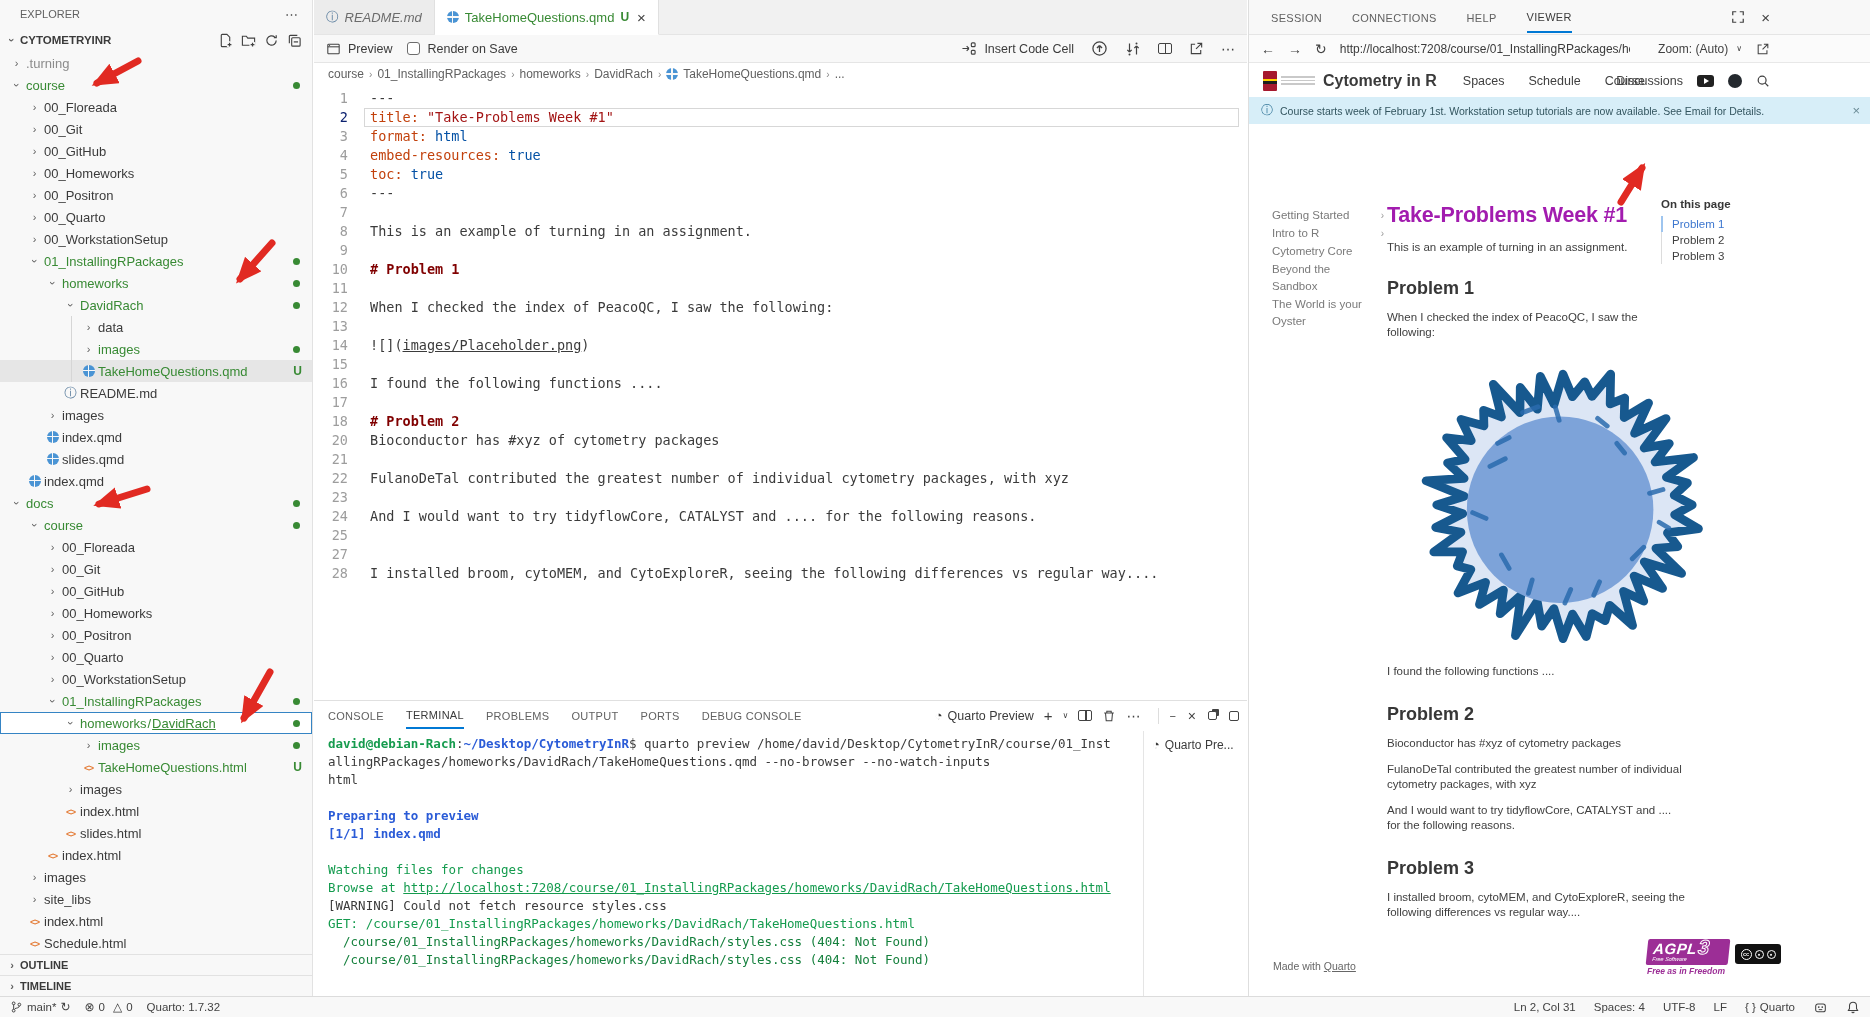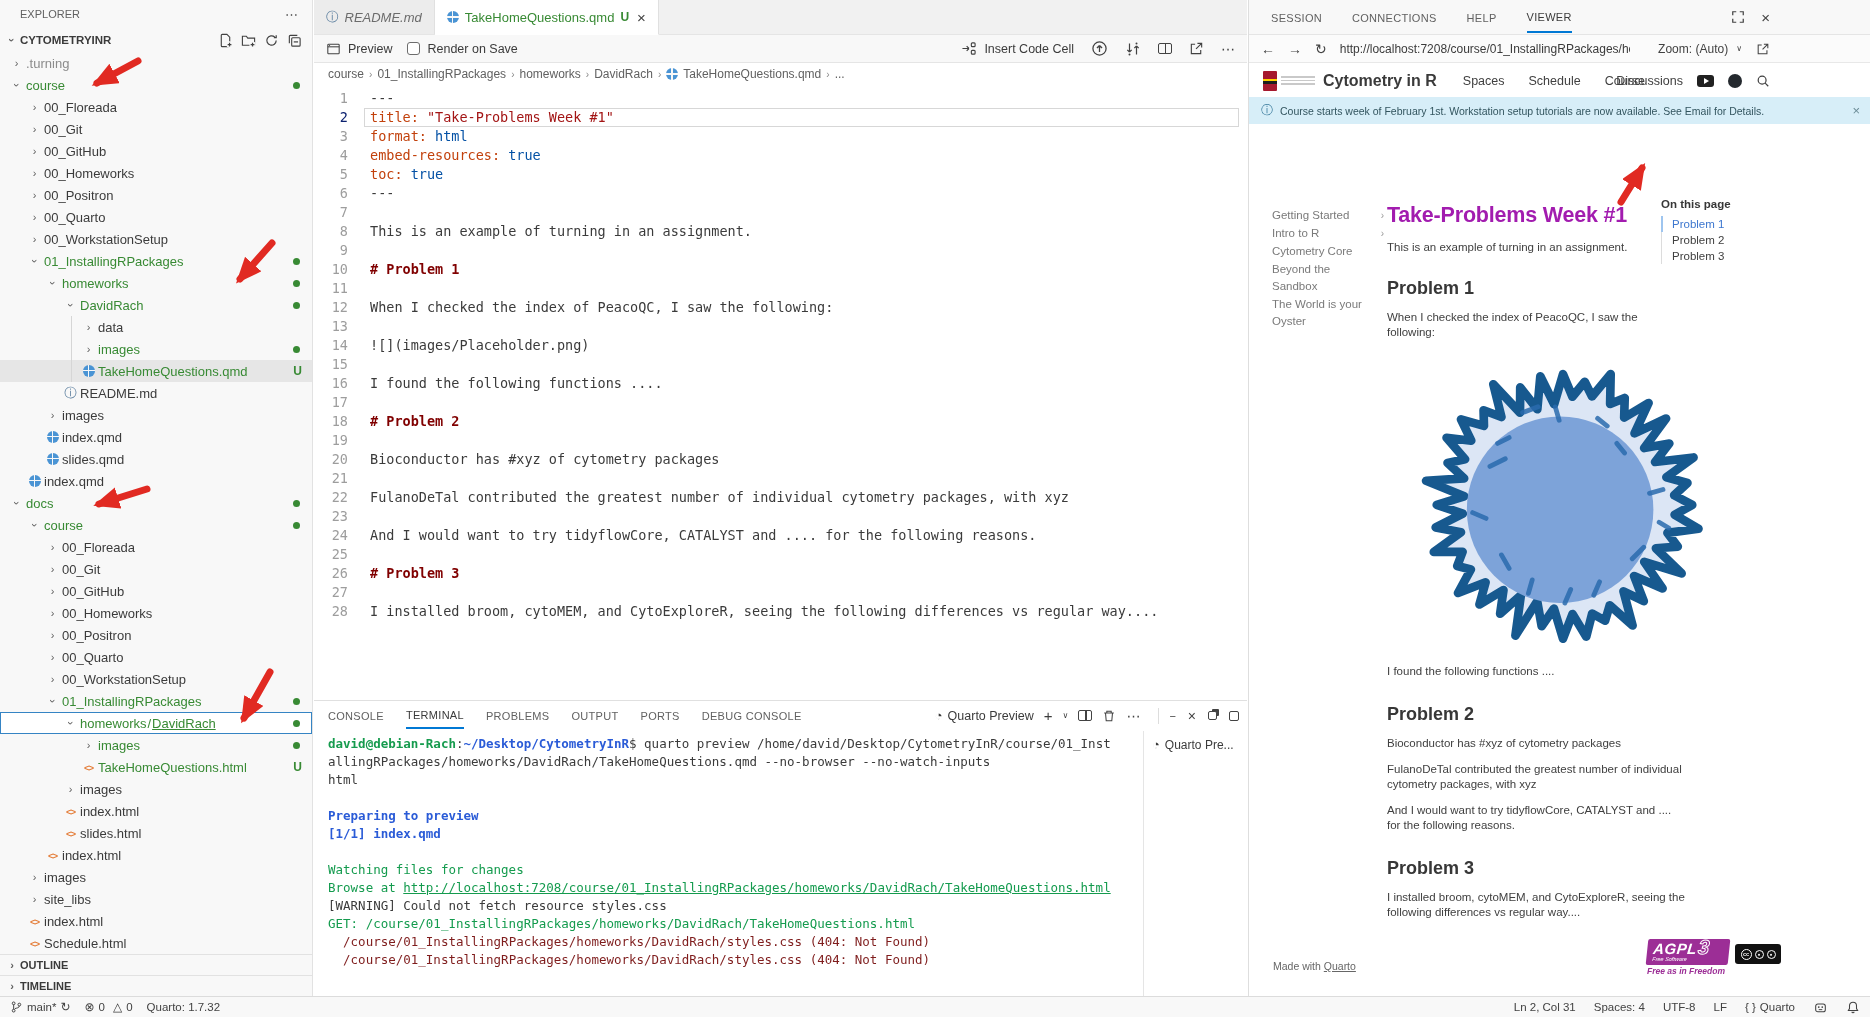--- a/index.html
+++ b/index.html
@@ -58,40 +58,40 @@
   .code{position:absolute;top:86px;left:0;right:0;height:613px;overflow:hidden;font-family:"DejaVu Sans Mono",monospace;font-size:13.5px;line-height:19px;padding-top:3px;}
   .cline{display:flex;}
   .gut{flex:0 0 50px;text-align:right;padding-right:16px;color:#9d9d9d;user-select:none;}
   .cline.active .gut{color:#0b216f;}
   .ctext{flex:1;white-space:pre;padding-left:6px;margin-right:8px;}
   .cline.active .ctext{outline:1px solid #d7d7d7;outline-offset:-1px;}
   .c-k{color:#c2410c;}
   .c-s{color:#a31515;}
   .c-v{color:#0451a5;}
   .c-h{color:#800000;font-weight:bold;}
-  .c-lk{color:#3b3b3b;}
+  .c-lk{color:#3b3b3b;text-decoration:underline;}
   .c-d{color:#3b3b3b;}
 
   
   .panel{position:absolute;left:0;right:0;top:700px;bottom:0;border-top:1px solid #e0e0e0;background:#fff;}
   .panel-head{height:29px;display:flex;align-items:center;padding:0 8px 0 14px;font-size:11px;color:#616161;}
   .ptab{margin-right:22px;padding:7px 0 6px;letter-spacing:.3px;cursor:pointer;}
   .ptab.active{color:#3b3b3b;border-bottom:2px solid #0078d4;}
   .panel-actions{margin-left:auto;display:flex;align-items:center;gap:10px;color:#3b3b3b;}
   .panel-actions .qlabel{display:flex;align-items:center;gap:5px;font-size:12.5px;}
   .pie{font-size:13px;color:#3b3b3b;}
   .winctl{display:flex;align-items:center;gap:12px;margin-left:8px;padding-left:10px;border-left:1px solid #ddd;color:#424242;}
   .ico-sq{width:10px;height:10px;border:1.2px solid #424242;border-radius:2px;}
   .ico-restore{width:9px;height:9px;border:1.2px solid #424242;border-radius:2px;position:relative;background:#fff;box-shadow:3px -3px 0 -1px #424242;}
   .term{position:absolute;left:14px;top:34px;width:788px;bottom:6px;font-family:"DejaVu Sans Mono",monospace;font-size:12.5px;line-height:18px;white-space:pre-wrap;word-break:break-all;overflow:hidden;}
   .t-tp{color:#169b4e;font-weight:bold;}
   .t-tb{color:#2a5bd7;font-weight:bold;}
   .t-tg{color:#149b4e;}
   .t-tgu{color:#149b4e;text-decoration:underline;}
-  .t-tr{color:#7f1d1d;}
+  .t-tr{color:#15803d;}
   .t-td{color:#3b3b3b;}
   .term-list{position:absolute;right:0;top:30px;bottom:0;width:104px;border-left:1px solid #e5e5e5;padding:6px 4px 0 8px;font-size:12px;color:#3b3b3b;}
   .term-item{display:flex;align-items:center;gap:5px;white-space:nowrap;overflow:hidden;cursor:pointer;}
 
   
   .viewer{position:absolute;left:1248px;top:0;width:622px;height:996px;background:#fff;border-left:1px solid #dedede;}
   .vtabs{height:35px;background:#f8f8f8;border-bottom:1px solid #e5e5e5;display:flex;align-items:center;padding:0 0 0 22px;font-size:11px;color:#616161;position:relative;}
   .vtab{margin-right:30px;padding:9px 0 8px;letter-spacing:.3px;cursor:pointer;}
   .vtab.active{color:#3b3b3b;border-bottom:2px solid #0078d4;}
   .vt-icons{position:absolute;right:100px;display:flex;gap:16px;align-items:center;color:#424242;}
@@ -530,24 +530,20 @@
         </div>
         <div class="cline">
           <span class="gut">17</span>
           <span class="ctext">&nbsp;</span>
         </div>
         <div class="cline">
           <span class="gut">18</span>
           <span class="ctext"><span class="c-h"># Problem 2</span></span>
         </div>
         <div class="cline">
-          <span class="gut">19</span>
-          <span class="ctext">&nbsp;</span>
-        </div>
-        <div class="cline">
           <span class="gut">20</span>
           <span class="ctext"><span class="c-d">Bioconductor has #xyz of cytometry packages</span></span>
         </div>
         <div class="cline">
           <span class="gut">21</span>
           <span class="ctext">&nbsp;</span>
         </div>
         <div class="cline">
           <span class="gut">22</span>
           <span class="ctext"><span class="c-d">FulanoDeTal contributed the greatest number of individual cytometry packages, with xyz</span></span>
@@ -556,24 +552,20 @@
           <span class="gut">23</span>
           <span class="ctext">&nbsp;</span>
         </div>
         <div class="cline">
           <span class="gut">24</span>
           <span class="ctext"><span class="c-d">And I would want to try tidyflowCore, CATALYST and .... for the following reasons.</span></span>
         </div>
         <div class="cline">
           <span class="gut">25</span>
           <span class="ctext">&nbsp;</span>
-        </div>
-        <div class="cline">
-          <span class="gut">26</span>
-          <span class="ctext"><span class="c-h"># Problem 3</span></span>
         </div>
         <div class="cline">
           <span class="gut">27</span>
           <span class="ctext">&nbsp;</span>
         </div>
         <div class="cline">
           <span class="gut">28</span>
           <span class="ctext"><span class="c-d">I installed broom, cytoMEM, and CytoExploreR, seeing the following differences vs regular way....</span></span>
         </div>
       </div>

